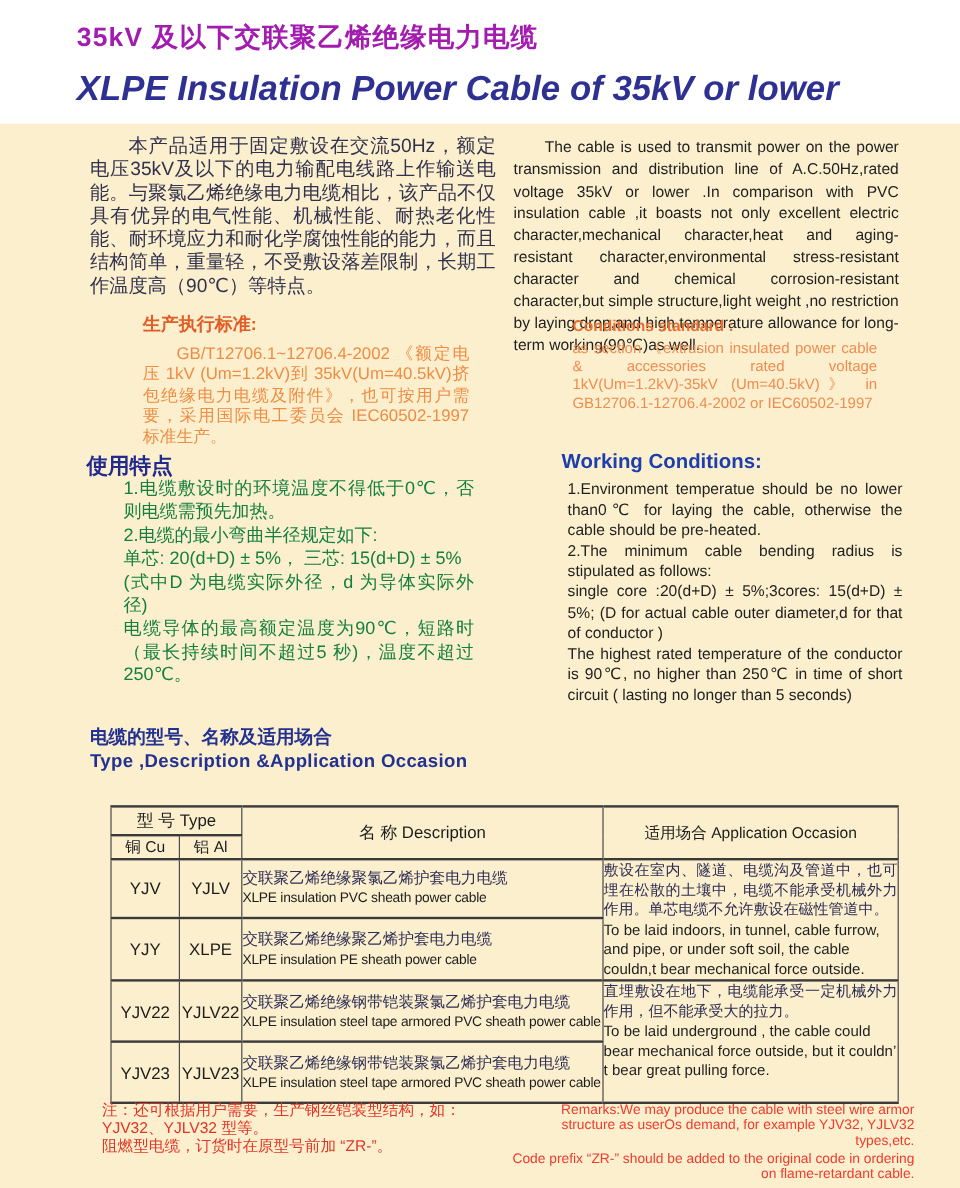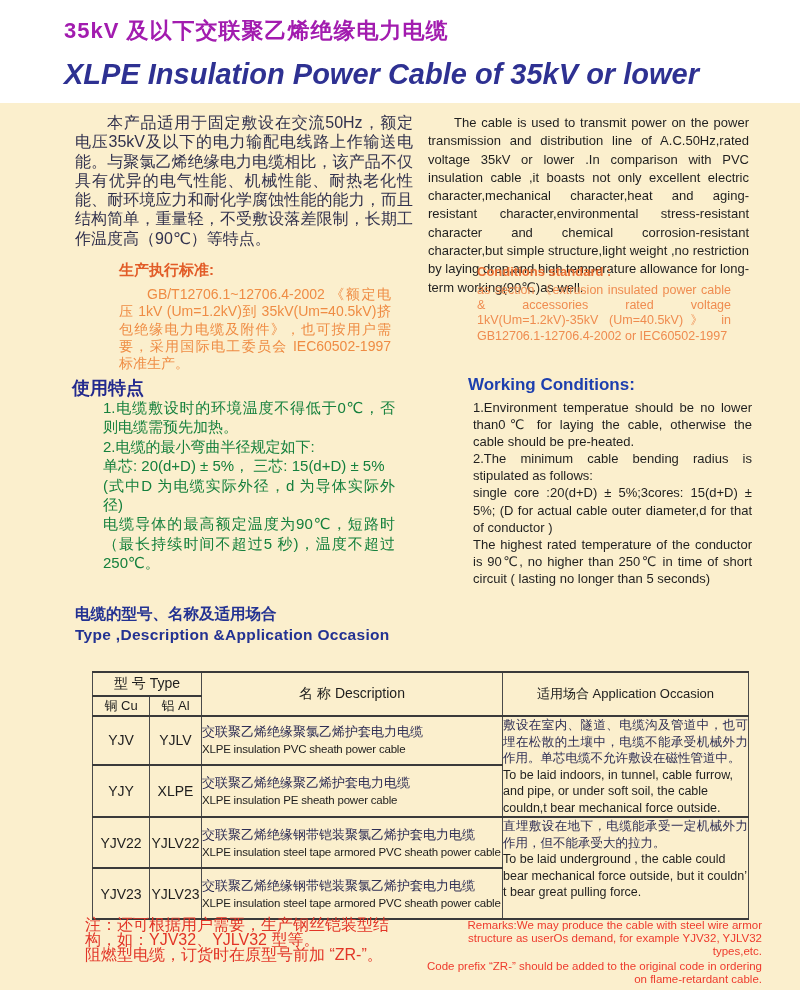--- a/index.html
+++ b/index.html
@@ -52,21 +52,21 @@
   .type-table th{text-align:center;vertical-align:middle;}
   .cell-code{text-align:center;vertical-align:middle;font-size:14px;}
   .cell-desc{vertical-align:middle;padding:2px 2px 2px 5px;}
   .desc-cn{font-size:13px;color:#2e2e55;line-height:19px;white-space:nowrap;}
   .desc-en{font-size:11.5px;letter-spacing:-0.2px;color:#1d1d1d;line-height:17px;white-space:nowrap;}
   .cell-app{vertical-align:top;padding:2px 4px 2px 5px;}
   .app-cn{font-size:12.5px;line-height:16.5px;color:#2e2e55;text-align:justify;}
   .app-en{font-size:12.5px;line-height:16.5px;color:#1f1f1f;}
 
   
-  .notes-cn{left:85px;top:918px;width:312px;font-size:16px;line-height:14.8px;color:#e23527;}
+  .notes-cn{left:85px;top:918px;width:312px;font-size:13px;line-height:14.8px;color:#e23527;}
   .notes-en{left:424px;top:919px;width:338px;font-size:11.5px;line-height:13.2px;color:#ee3b2d;text-align:right;}
   .notes-en div{margin-bottom:1px;}
 </style>
 </head>
 <body>
 
 <div class="page">
   <div class="content-bg"></div>
 
   <div class="abs title-cn">35kV 及以下交联聚乙烯绝缘电力电缆</div>

